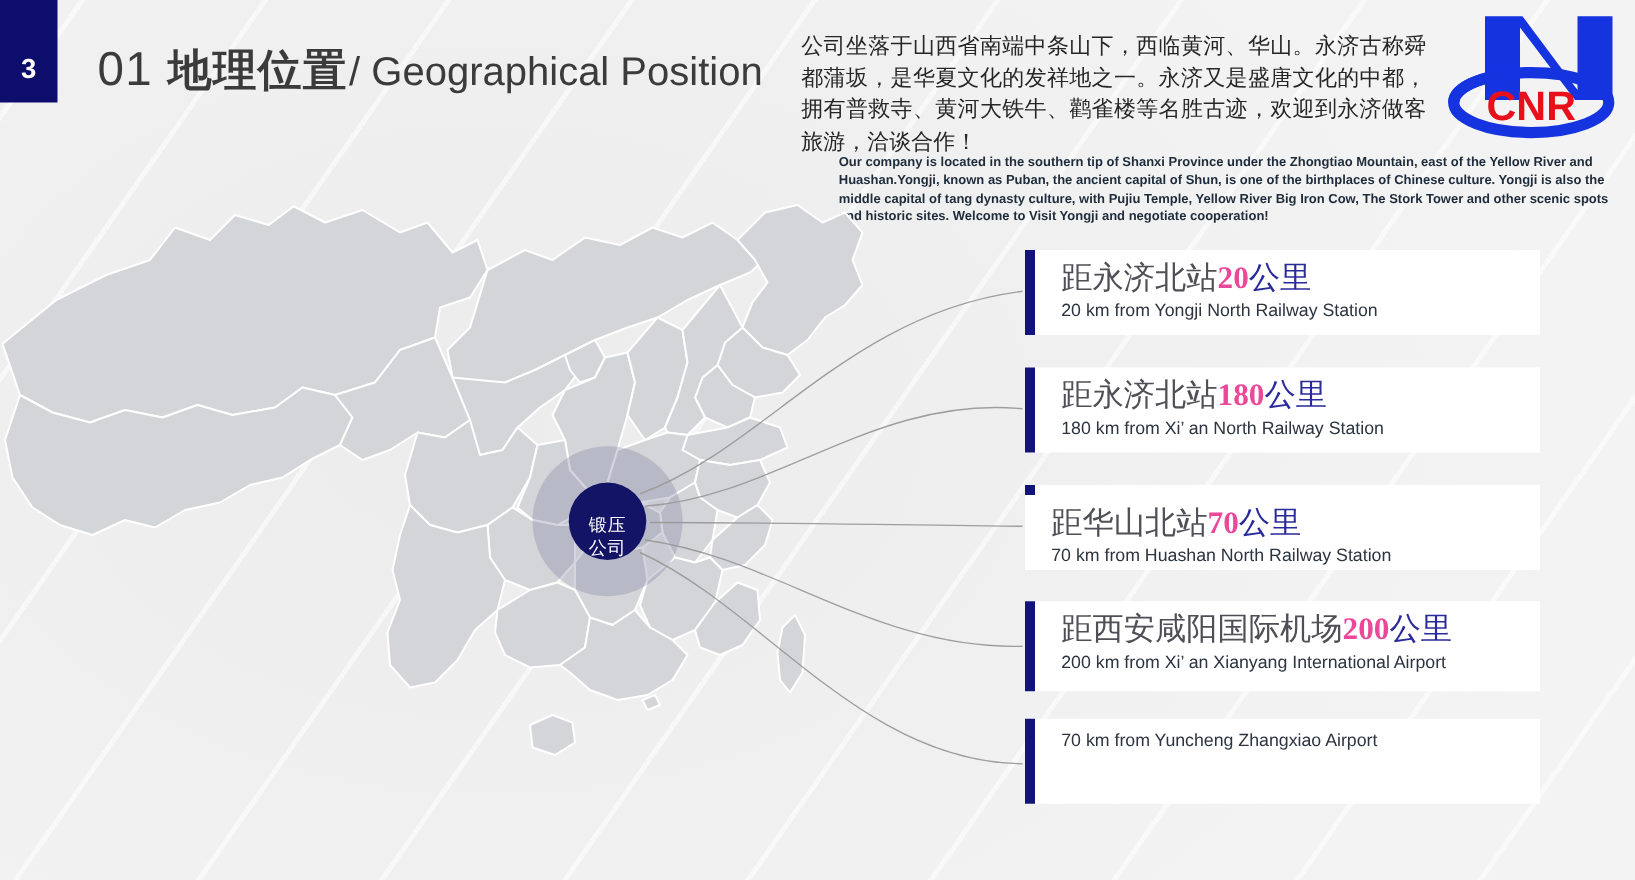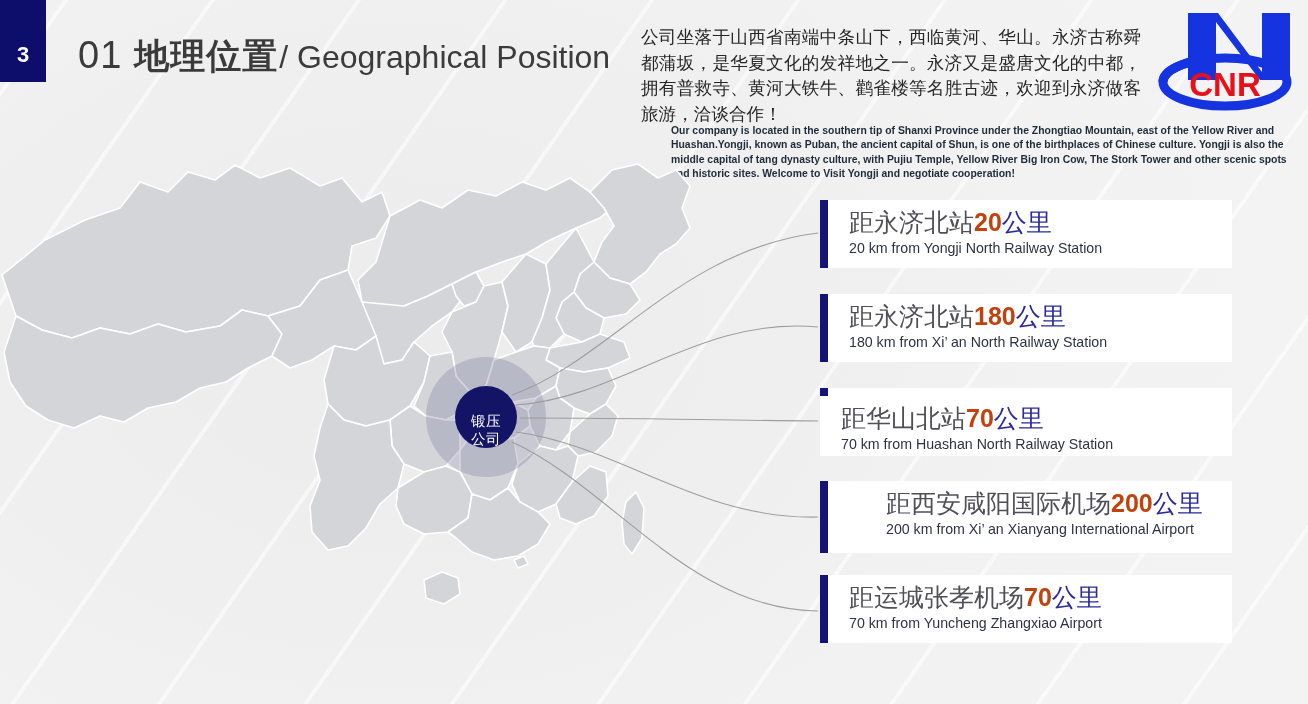--- a/index.html
+++ b/index.html
@@ -180,37 +180,38 @@
     box-sizing: border-box;
   }
   .card .title {
     font-size: 25px;
     line-height: 30px;
     color: #4f4f57;
     white-space: nowrap;
     letter-spacing: 0px;
   }
   .card .title .val {
-    color: #c2410c;
+    color: #ec4899;
     font-weight: bold;
+    font-family: Liberation Serif, serif;
   }
   .card .title .unit {
     color: #2a2a9a;
   }
   .card .sub {
     font-size: 14.2px;
     line-height: 18.5px;
     color: #2c3440;
     margin-top: 2px;
   }
 
   #card-0 { top: 200px; height: 68px; }
   #card-1 { top: 294px; height: 68px; }
   #card-2 { top: 388px; height: 68px; flex-direction: column; }
-  #card-3 { top: 481px; height: 72px; gap: 37px; }
+  #card-3 { top: 481px; height: 72px; }
   #card-4 { top: 575px; height: 68px; }
 </style>
 </head>
 <body>
 
 <div id="slide">
 
   <div id="page-badge">
     <span>3</span>
   </div>
@@ -346,20 +347,17 @@
       <div class="title">
         <span>距西安咸阳国际机场</span><span class="val">200</span><span class="unit">公里</span>
       </div>
       <div class="sub">200 km from Xi’ an Xianyang International Airport</div>
     </div>
   </div>
 
   <div class="card" id="card-4">
     <div class="bar"></div>
     <div class="body">
-      <div class="title">
-        <span>距运城张孝机场</span><span class="val">70</span><span class="unit">公里</span>
-      </div>
       <div class="sub">70 km from Yuncheng Zhangxiao Airport</div>
     </div>
   </div>
 
 </div>
 
 </body></html>

